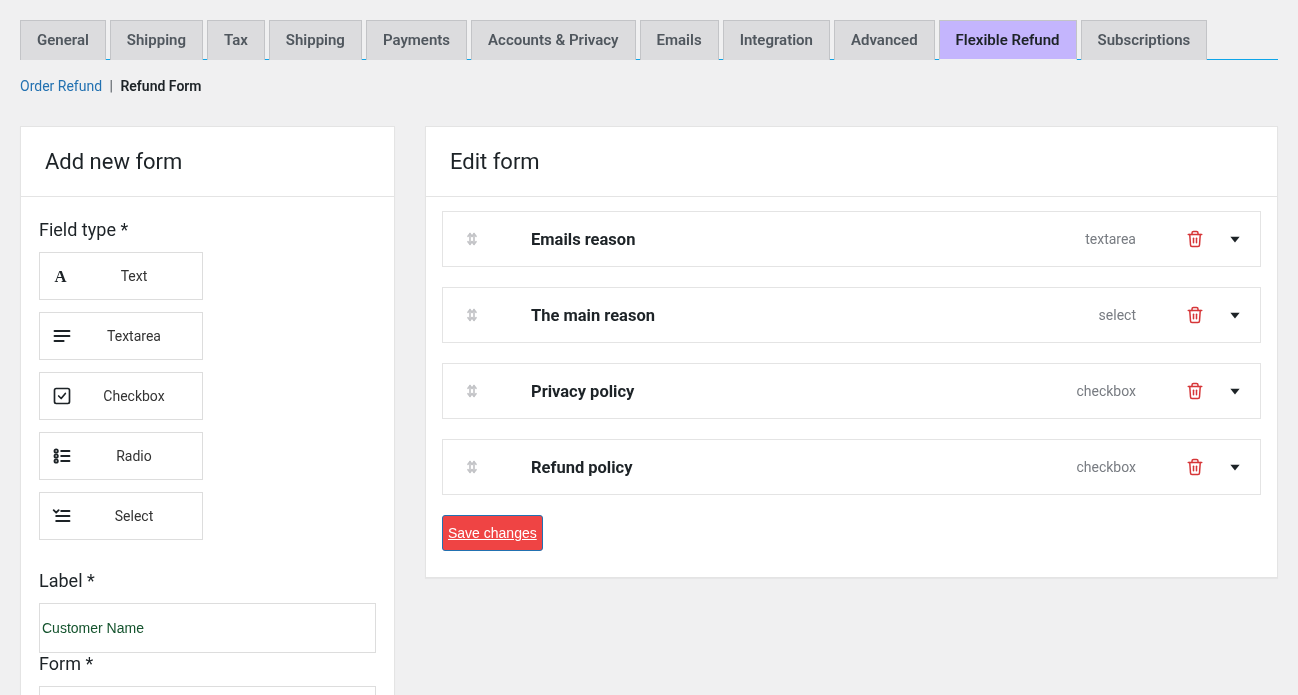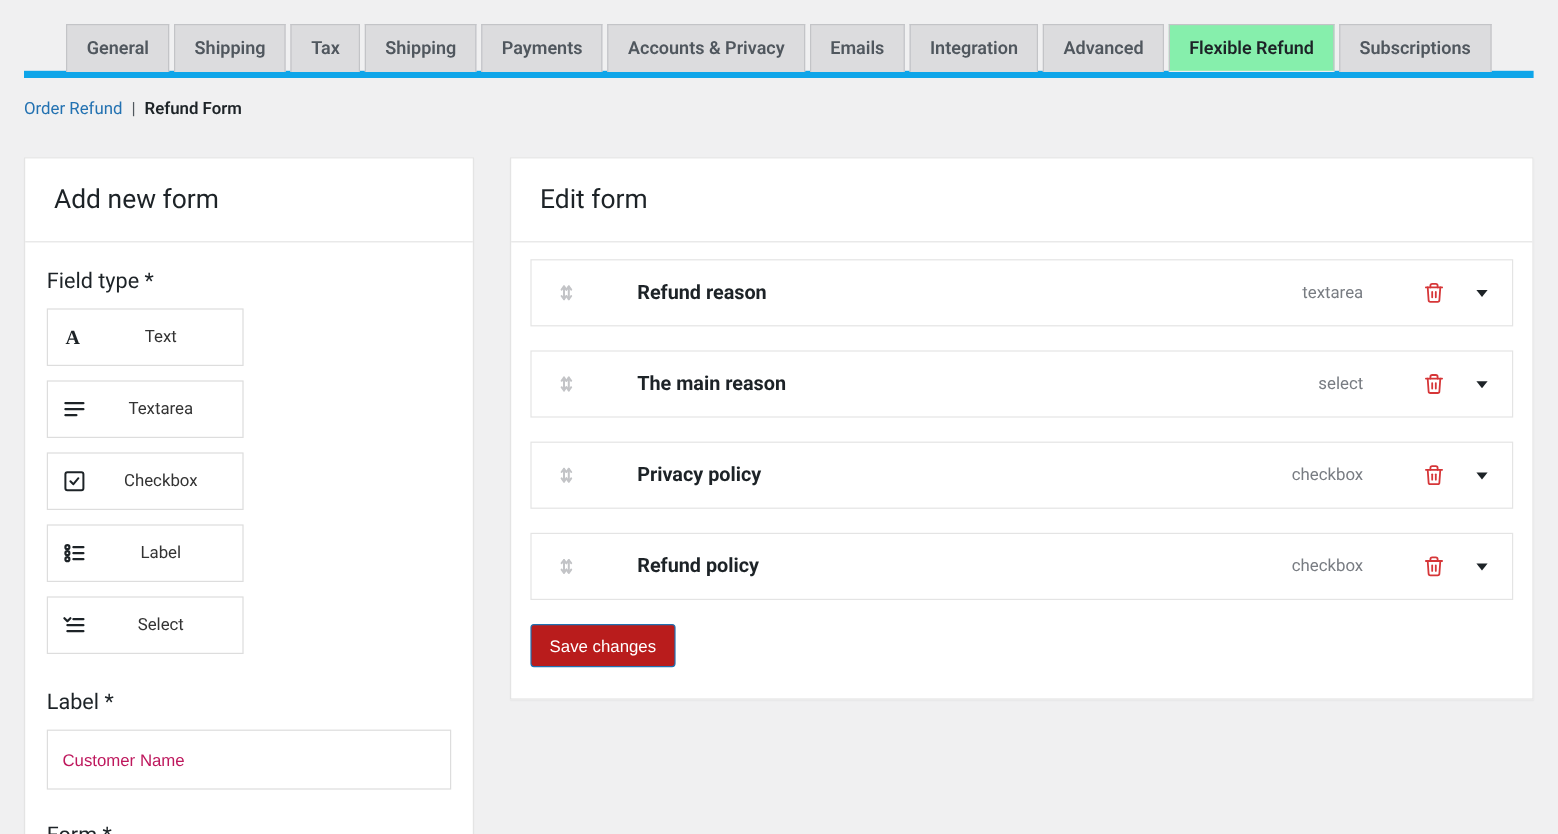--- a/index.html
+++ b/index.html
@@ -7,38 +7,37 @@
     margin: 0;
     background: #f0f0f1;
     font-family: -apple-system, BlinkMacSystemFont, "Segoe UI", Roboto, Arial, sans-serif;
     color: #1d2327;
     font-size: 14px;
   }
   .wrap { padding: 20px 20px 40px 20px; }
   .tabs {
     display: flex;
     gap: 4px;
-    border-bottom: 6px solid #0ea5e9;
+    border-bottom: 1px solid #0ea5e9;
     margin-bottom: 18px;
-    justify-content: center;
   }
   .tab {
     background: #dcdcde;
     border: 1px solid #c3c4c7;
     border-bottom: none;
     padding: 10px 16px;
     font-size: 15px;
     font-weight: 600;
     color: #50575e;
     cursor: pointer;
     margin-bottom: -1px;
     white-space: nowrap;
   }
   .tab.active {
-    background: #86efac;
+    background: #c4b5fd;
     border-bottom: 1px solid #f0f0f1;
     color: #1d2327;
   }
   .subnav {
     font-size: 14px;
     margin-bottom: 32px;
   }
   .subnav a { color: #2271b1; text-decoration: none; }
   .subnav .sep { color: #50575e; margin: 0 4px; }
   .subnav .current { font-weight: 600; color: #1d2327; }
@@ -86,33 +85,33 @@
     display: flex;
     justify-content: center;
     align-items: center;
   }
   .type-btn .lbl { flex: 1; text-align: center; padding-right: 18px; }
   .text-input {
     width: 100%;
     max-width: 345px;
     height: 50px;
     border: 1px solid #ddd;
-    padding: 0 12px;
-    font-size: 14px;
-    color: #be185d;
-    margin-bottom: 28px;
+    padding: 0 2px;
+    font-size: 14px;
+    color: #14532d;
   }
   .btn-primary {
-    background: #b91c1c;
+    background: #ef4444;
     border: 1px solid #2271b1;
     color: #fff;
-    padding: 9px 15px;
+    padding: 9px 5px;
     font-size: 14px;
     border-radius: 3px;
     cursor: pointer;
+    text-decoration: underline;
   }
   .form-row {
     display: flex;
     align-items: center;
     border: 1px solid #e4e4e4;
     background: #fff;
     height: 56px;
     margin-bottom: 20px;
     padding: 0 18px 0 14px;
   }
@@ -195,21 +194,21 @@
             <span class="ico">
               <svg width="20" height="20" viewBox="0 0 24 24" fill="none" stroke="#1d2327" stroke-width="2.2" stroke-linecap="round">
                   <circle cx="5" cy="6" r="2"></circle>
                   <line x1="11" y1="6" x2="21" y2="6"></line>
                   <circle cx="5" cy="12" r="2"></circle>
                   <line x1="11" y1="12" x2="21" y2="12"></line>
                   <circle cx="5" cy="18" r="2"></circle>
                   <line x1="11" y1="18" x2="21" y2="18"></line>
                 </svg>
             </span>
-            <span class="lbl">Label</span>
+            <span class="lbl">Radio</span>
           </div>
           <div class="type-btn">
             <span class="ico">
               <svg width="20" height="20" viewBox="0 0 24 24" fill="none" stroke="#1d2327" stroke-width="2.2" stroke-linecap="round" stroke-linejoin="round">
                   <polyline points="3,5 6,8 9,5" transform="translate(-1,0)"></polyline>
                   <line x1="11" y1="6" x2="21" y2="6"></line>
                   <line x1="5" y1="12" x2="21" y2="12"></line>
                   <line x1="5" y1="18" x2="21" y2="18"></line>
                 </svg>
             </span>
@@ -235,21 +234,21 @@
               <span class="drag">
                 <svg width="16" height="18" viewBox="0 0 24 24" fill="none" stroke="#c3c4c7" stroke-width="2.5" stroke-linecap="round" stroke-linejoin="round">
                   <polyline points="6,8 9,4 12,8"></polyline>
                   <polyline points="12,8 15,4 18,8"></polyline>
                   <line x1="9" y1="4" x2="9" y2="20"></line>
                   <line x1="15" y1="4" x2="15" y2="20"></line>
                   <polyline points="6,16 9,20 12,16"></polyline>
                   <polyline points="12,16 15,20 18,16"></polyline>
                 </svg>
               </span>
-              <span class="rtitle">Refund reason</span>
+              <span class="rtitle">Emails reason</span>
               <span class="rtype">textarea</span>
               <span class="trash">
                 <svg width="18" height="18" viewBox="0 0 24 24" fill="none" stroke="#d63638" stroke-width="2" stroke-linecap="round" stroke-linejoin="round">
                   <polyline points="3,6 5,6 21,6"></polyline>
                   <path d="M19 6l-1 14a2 2 0 0 1-2 2H8a2 2 0 0 1-2-2L5 6"></path>
                   <path d="M10 11v6"></path>
                   <path d="M14 11v6"></path>
                   <path d="M8 6V4a2 2 0 0 1 2-2h4a2 2 0 0 1 2 2v2"></path>
                 </svg>
               </span>

